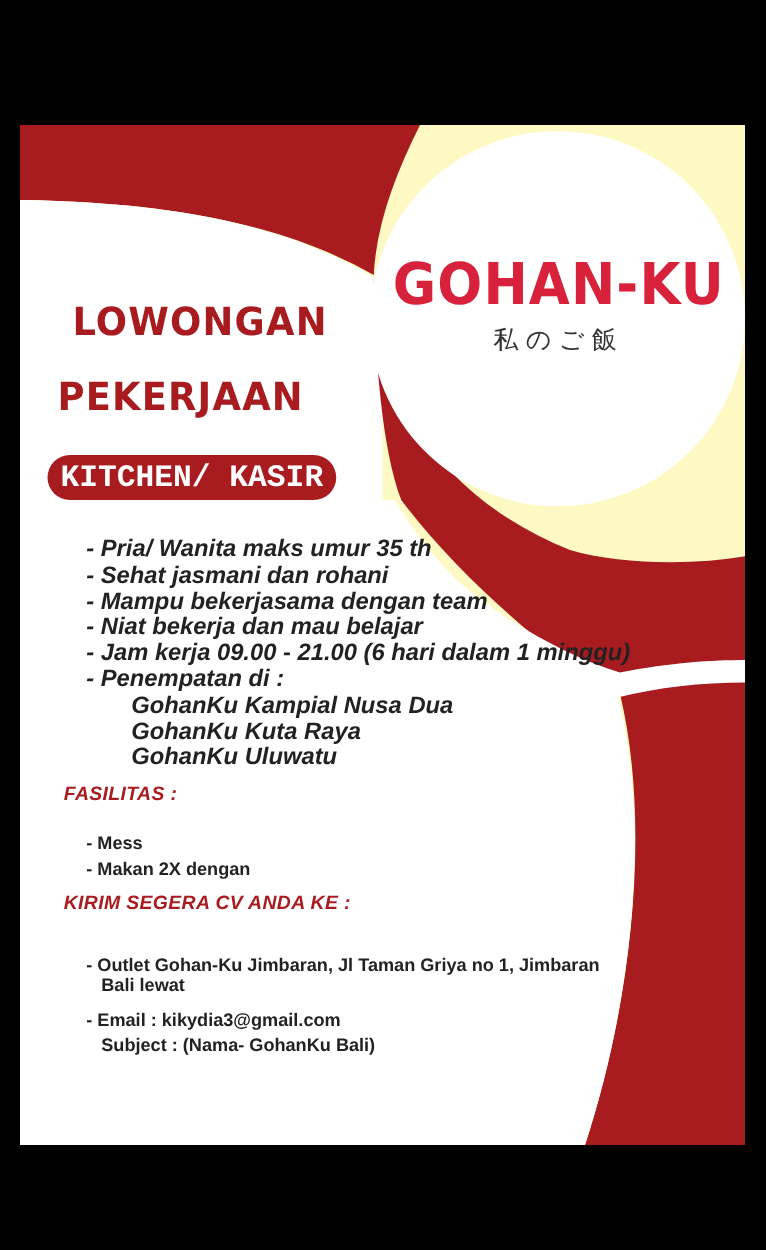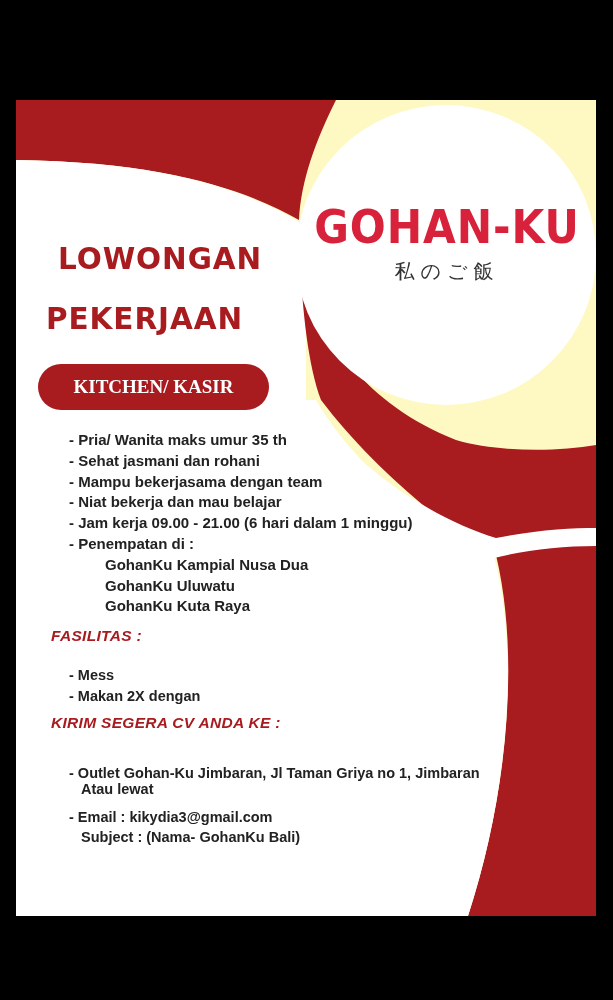--- a/index.html
+++ b/index.html
@@ -4,22 +4,22 @@
 <style>
   html, body { margin:0; padding:0; background:#000; }
   body { width:613px; height:1000px; position:relative; overflow:hidden; font-family:"Liberation Sans", sans-serif; }
   .poster { position:absolute; left:16px; top:100px; width:580px; height:816px; background:#fef9c3; overflow:hidden; }
   .bg-svg { position:absolute; left:0; top:0; width:580px; height:816px; }
   .logo-title { position:absolute; left:286px; top:100px; width:290px; text-align:center; color:#d8213a; font-family:"DejaVu Sans", sans-serif; font-weight:bold; font-size:46px; letter-spacing:1px; transform:scaleX(0.92); transform-origin:center; }
   .logo-sub { position:absolute; left:286px; top:158px; width:290px; text-align:center; color:#333; font-size:20px; letter-spacing:6px; font-family:"DejaVu Sans", sans-serif; }
   .headline { position:absolute; left:36px; color:#a81b1f; font-family:"DejaVu Sans", sans-serif; font-weight:bold; font-size:31px; letter-spacing:1px; transform:scaleX(0.95); transform-origin:left; }
   .h1 { top:140px; left:42px; }
   .h2 { top:200px; left:30px; }
-  .pill { position:absolute; left:22px; top:264px; width:231px; height:46px; border-radius:23px; background:#a81b1f; color:#fff; font-weight:bold; font-size:19px; display:flex; align-items:center; justify-content:center; font-family:Liberation Serif, serif; transform:none; }
-  .req-list { position:absolute; left:53px; top:330px; font-size:15px; font-weight:bold; color:#222; line-height:20.8px; }
+  .pill { position:absolute; left:22px; top:264px; width:231px; height:36px; border-radius:23px; background:#a81b1f; color:#fff; font-weight:bold; font-size:25px; display:flex; align-items:center; justify-content:center; font-family:Liberation Mono, monospace; transform:none; }
+  .req-list { position:absolute; left:53px; top:330px; font-size:19px; font-weight:bold; color:#222; line-height:20.8px;font-style:italic; }
   .req-list .sub { padding-left:36px; }
   .section-title { position:absolute; left:35px; color:#a81b1f; font-weight:bold; font-style:italic; font-size:15.5px; letter-spacing:0.3px; }
   .fac-title { top:527px; }
   .fac-list { position:absolute; left:53px; top:553px; font-size:14.5px; font-weight:bold; color:#222; line-height:21px;margin-top:12px; }
   .cv-title { top:614px; }
   .cv-list { position:absolute; left:53px; top:646px; font-size:14.5px; font-weight:bold; color:#222; line-height:16px;margin-top:19px; }
   .cv-list .indent { padding-left:12px; }
   .cv-list .gap { height:12px; }
 </style>
 </head>
@@ -51,31 +51,31 @@
   <div class="pill">KITCHEN/ KASIR</div>
 
   <div class="req-list">
     <div>- Pria/ Wanita maks umur 35 th</div>
     <div>- Sehat jasmani dan rohani</div>
     <div>- Mampu bekerjasama dengan team</div>
     <div>- Niat bekerja dan mau belajar</div>
     <div>- Jam kerja 09.00 - 21.00 (6 hari dalam 1 minggu)</div>
     <div>- Penempatan di :</div>
     <div class="sub">GohanKu Kampial Nusa Dua</div>
+    <div class="sub">GohanKu Kuta Raya</div>
     <div class="sub">GohanKu Uluwatu</div>
-    <div class="sub">GohanKu Kuta Raya</div>
   </div>
 
   <div class="section-title fac-title">FASILITAS :</div>
   <div class="fac-list">
     <div>- Mess</div>
     <div>- Makan 2X dengan</div>
   </div>
 
   <div class="section-title cv-title">KIRIM SEGERA CV ANDA KE :</div>
   <div class="cv-list">
     <div>- Outlet Gohan-Ku Jimbaran, Jl Taman Griya no 1, Jimbaran</div>
-    <div class="indent">Atau lewat</div>
+    <div class="indent">Bali lewat</div>
     <div class="gap"></div>
     <div>- Email : kikydia3@gmail.com</div>
     <div class="indent" style="margin-top:4px">Subject : (Nama- GohanKu Bali)</div>
   </div>
 </div>
 
 </body></html>

